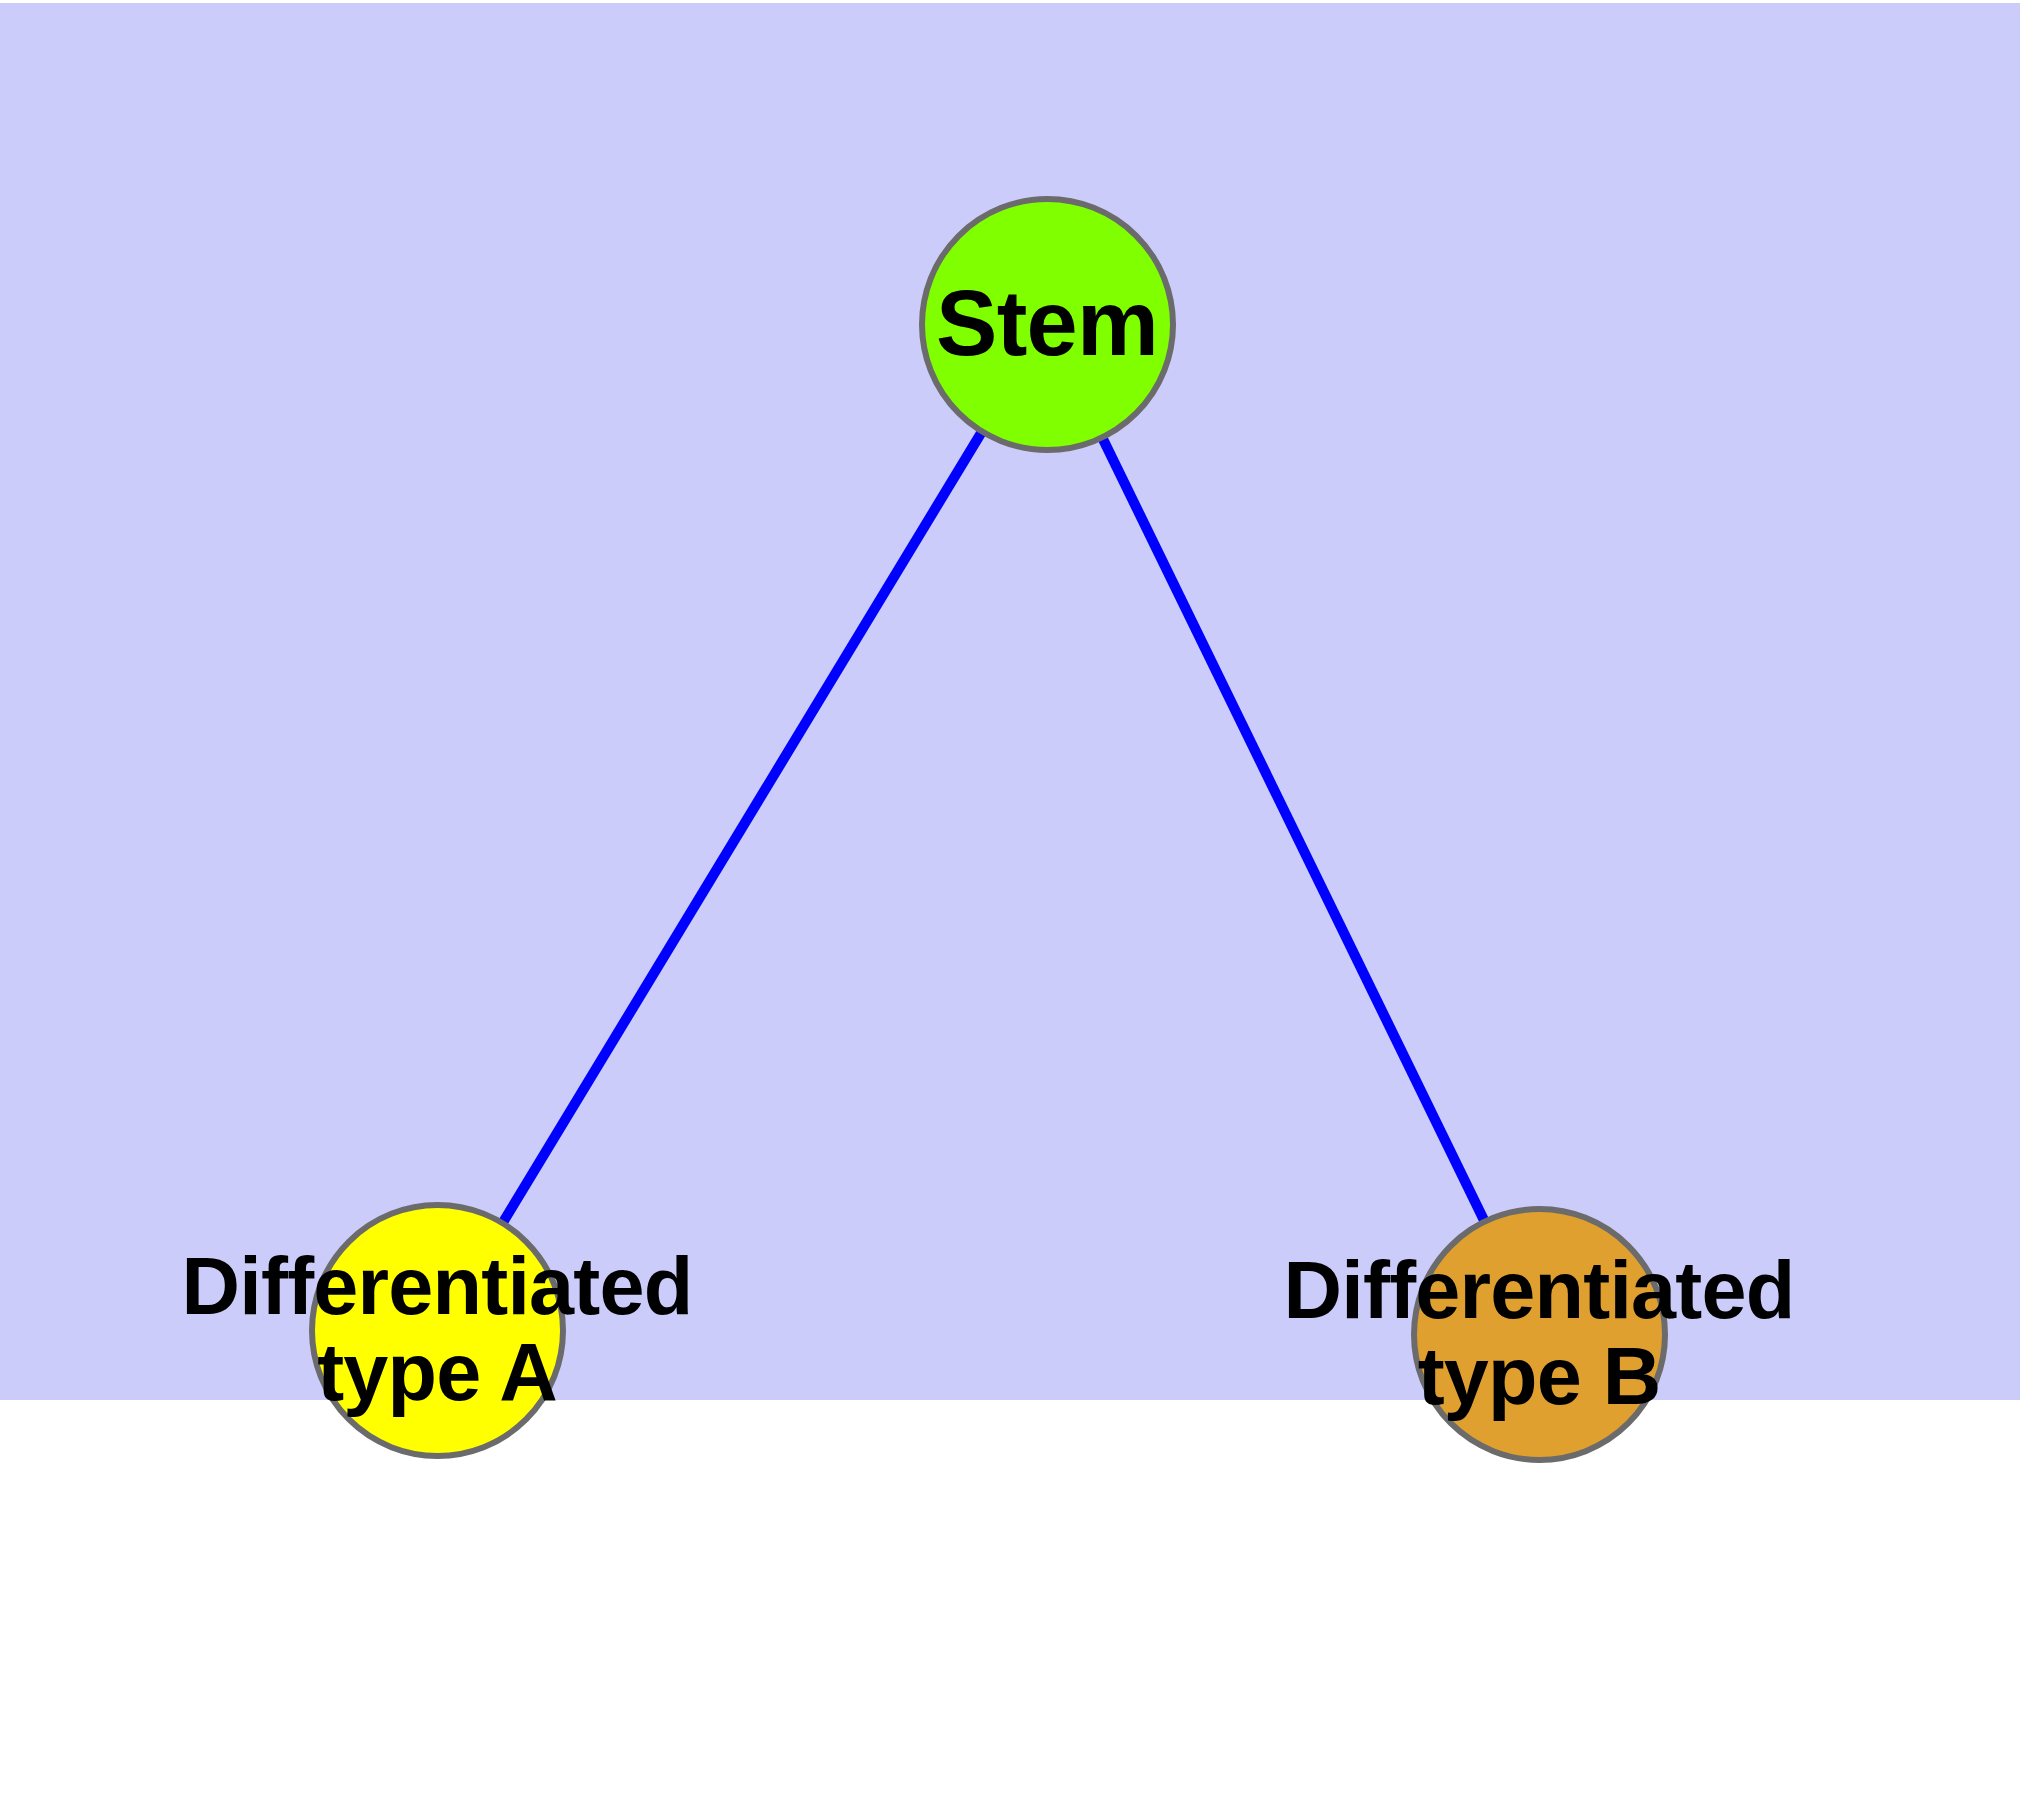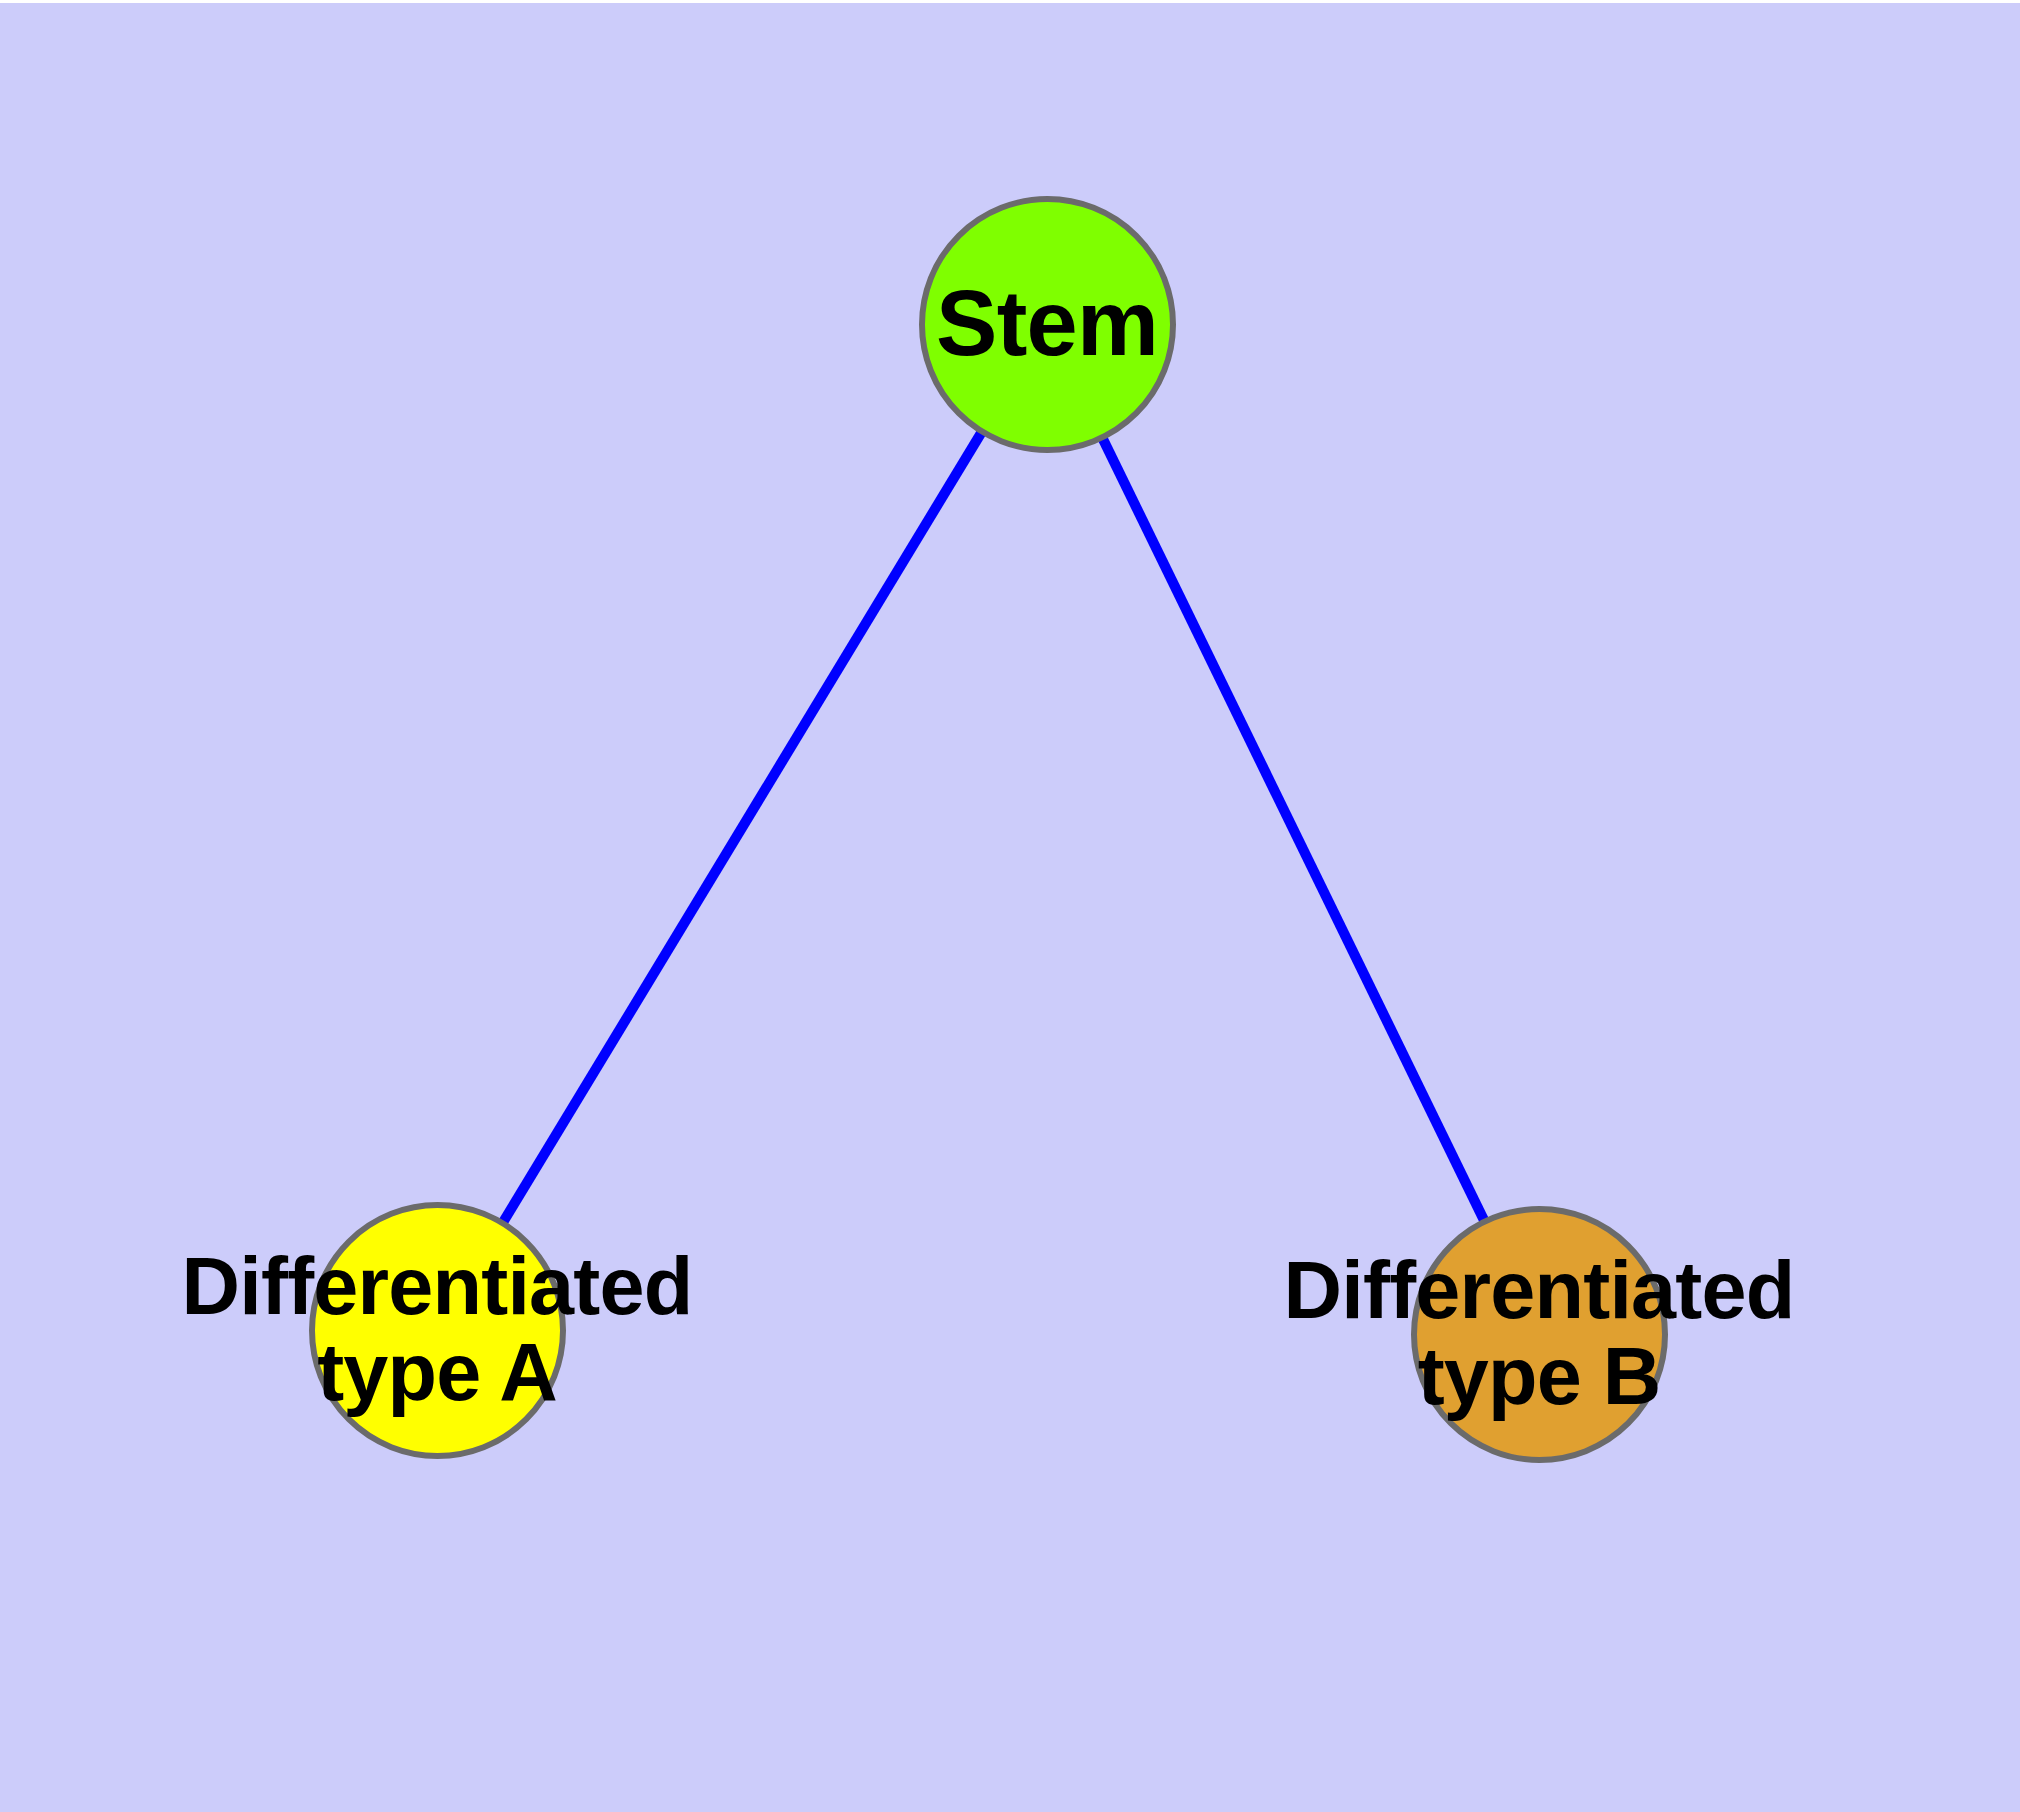--- a/index.html
+++ b/index.html
@@ -14,21 +14,21 @@
     height: 1812px;
     background: #ffffff;
     overflow: hidden;
     font-family: "Liberation Sans", sans-serif;
   }
   #plot-area {
     position: absolute;
     left: 0;
     top: 3.4px;
     width: 2021px;
-    height: 1809px;
+    height: 1397px;
     background: #ccccfa;
   }
   #graph-svg {
     position: absolute;
     left: 0;
     top: 0;
     width: 2021px;
     height: 1809px;
   }
   .node-group {

